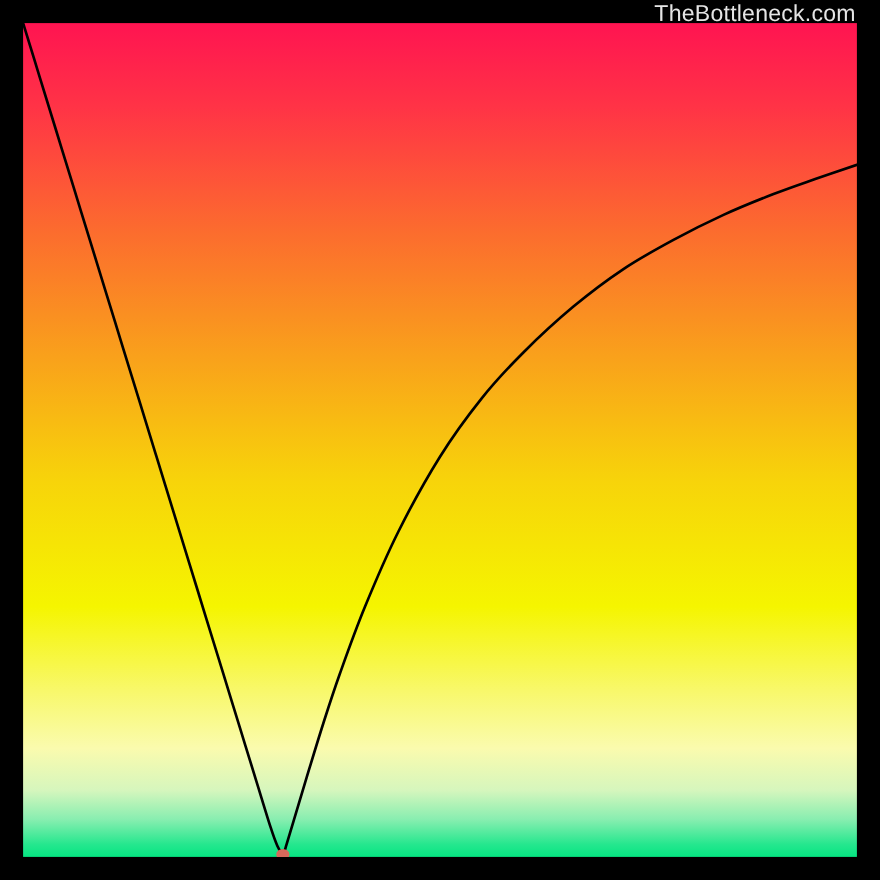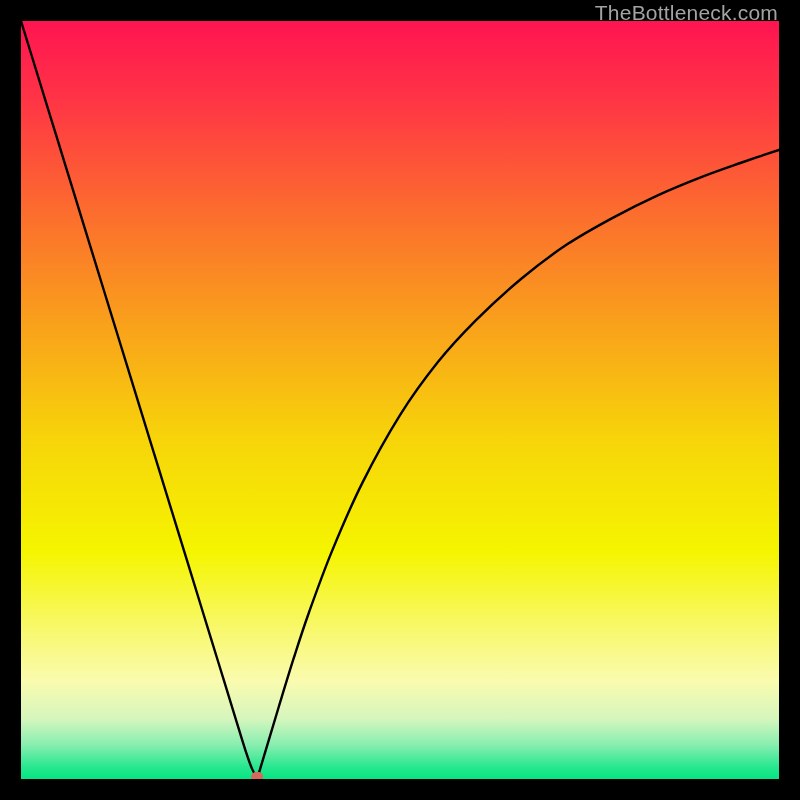--- a/index.html
+++ b/index.html
@@ -23,21 +23,21 @@
     position: absolute;
     left: 0;
     top: 0;
     width: 758px;
     height: 758px;
   }
   .watermark {
     position: absolute;
     top: 1px;
     right: 22px;
-    color: #a3a3a3;
+    color: #e5e5e5;
     font-size: 21px;
     font-weight: 500;
     letter-spacing: 0.2px;
   }
 </style>
 </head>
 <body>
 
 <div class="chart-frame">
   <svg class="plot-area" width="758" height="758" viewBox="0 0 758 758" preserveAspectRatio="none">

